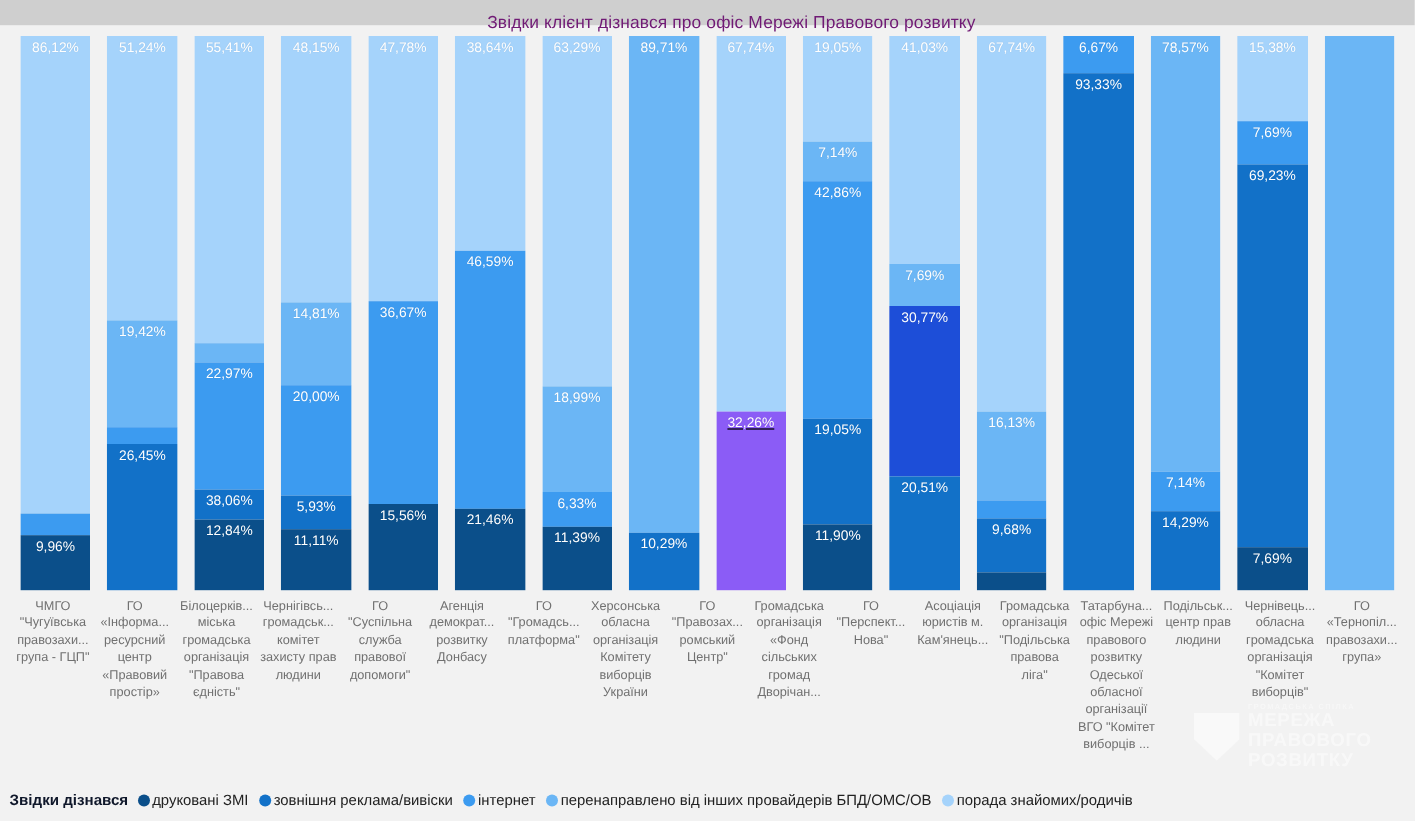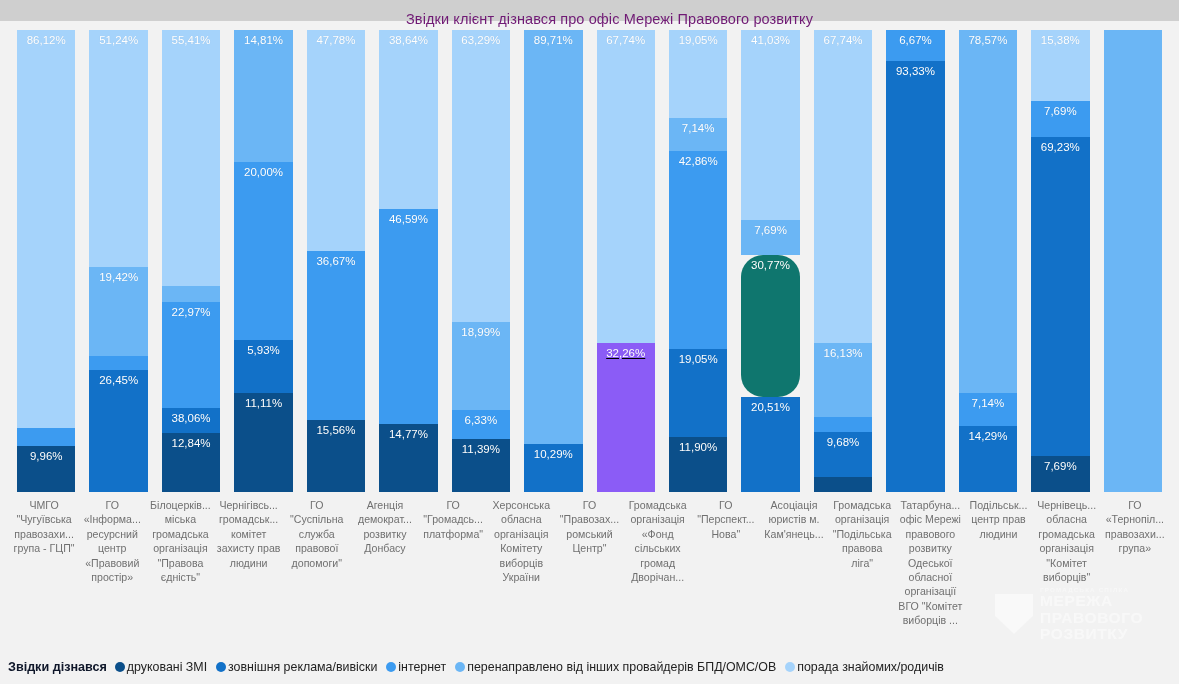--- a/index.html
+++ b/index.html
@@ -186,20 +186,23 @@
             <div class="seg" style="flex-grow: 5.41; flex-basis: 0px; background: rgb(18, 113, 200);">
               <span class="seg-label">38,06%</span>
             </div>
             <div class="seg" style="flex-grow: 12.84; flex-basis: 0px; background: rgb(11, 79, 138);">
               <span class="seg-label">12,84%</span>
             </div>
           </div>
         </div>
         <div class="bar-col">
           <div class="bar-stack">
+            <div class="seg" style="flex-grow: 48.15; flex-basis: 0px; background: rgb(165, 211, 251);">
+              <span class="seg-label">48,15%</span>
+            </div>
             <div class="seg" style="flex-grow: 14.81; flex-basis: 0px; background: rgb(107, 182, 245);">
               <span class="seg-label">14,81%</span>
             </div>
             <div class="seg" style="flex-grow: 20; flex-basis: 0px; background: rgb(60, 155, 240);">
               <span class="seg-label">20,00%</span>
             </div>
             <div class="seg" style="flex-grow: 5.93; flex-basis: 0px; background: rgb(18, 113, 200);">
               <span class="seg-label">5,93%</span>
             </div>
             <div class="seg" style="flex-grow: 11.11; flex-basis: 0px; background: rgb(11, 79, 138);">
@@ -222,21 +225,21 @@
         </div>
         <div class="bar-col">
           <div class="bar-stack">
             <div class="seg" style="flex-grow: 38.64; flex-basis: 0px; background: rgb(165, 211, 251);">
               <span class="seg-label">38,64%</span>
             </div>
             <div class="seg" style="flex-grow: 46.59; flex-basis: 0px; background: rgb(60, 155, 240);">
               <span class="seg-label">46,59%</span>
             </div>
             <div class="seg" style="flex-grow: 14.77; flex-basis: 0px; background: rgb(11, 79, 138);">
-              <span class="seg-label">14,77%</span>
+              <span class="seg-label">21,46%</span>
             </div>
           </div>
         </div>
         <div class="bar-col">
           <div class="bar-stack">
             <div class="seg" style="flex-grow: 63.29; flex-basis: 0px; background: rgb(165, 211, 251);">
               <span class="seg-label">63,29%</span>
             </div>
             <div class="seg" style="flex-grow: 18.99; flex-basis: 0px; background: rgb(107, 182, 245);">
               <span class="seg-label">18,99%</span>
@@ -289,21 +292,21 @@
           </div>
         </div>
         <div class="bar-col">
           <div class="bar-stack">
             <div class="seg" style="flex-grow: 41.03; flex-basis: 0px; background: rgb(165, 211, 251);">
               <span class="seg-label">41,03%</span>
             </div>
             <div class="seg" style="flex-grow: 7.69; flex-basis: 0px; background: rgb(107, 182, 245);">
               <span class="seg-label">7,69%</span>
             </div>
-            <div class="seg" style="flex-grow: 30.77; flex-basis: 0px; background: #0f766e; border-radius: 22px;">
+            <div class="seg" style="flex-grow: 30.77; flex-basis: 0px; background: #1d4ed8;">
               <span class="seg-label">30,77%</span>
             </div>
             <div class="seg" style="flex-grow: 20.51; flex-basis: 0px; background: rgb(18, 113, 200);">
               <span class="seg-label">20,51%</span>
             </div>
           </div>
         </div>
         <div class="bar-col">
           <div class="bar-stack">
             <div class="seg" style="flex-grow: 67.74; flex-basis: 0px; background: rgb(165, 211, 251);">

